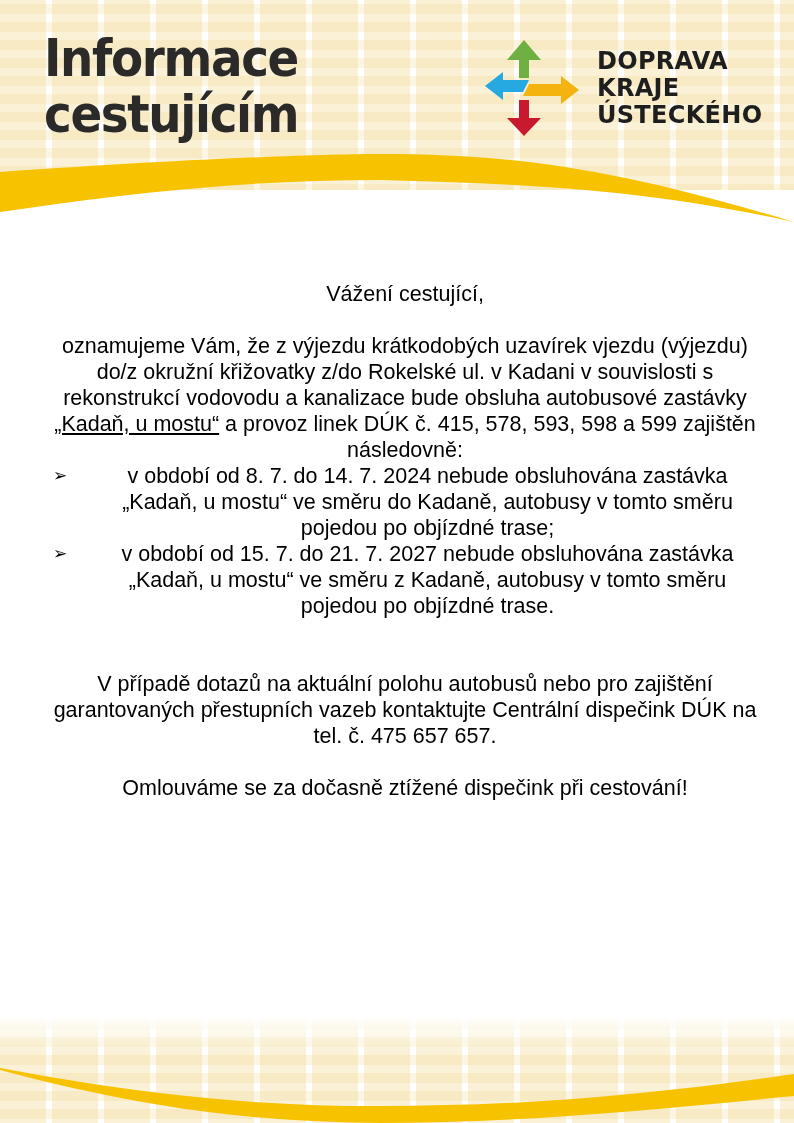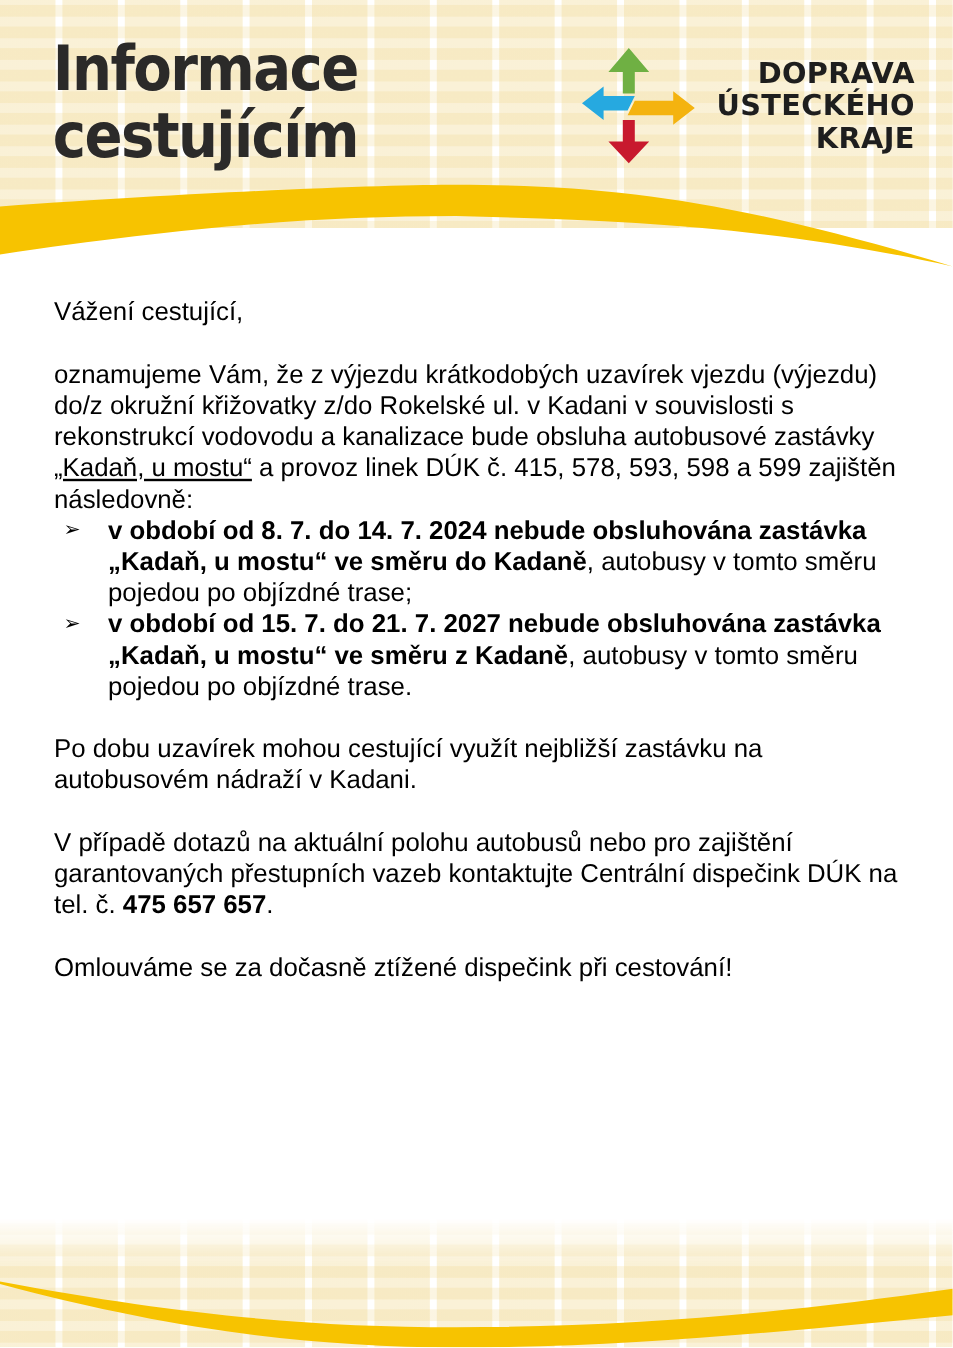--- a/index.html
+++ b/index.html
@@ -32,30 +32,30 @@
     font-size: 52px; line-height: 56px; letter-spacing: -1.5px;
     transform: scaleX(0.9); transform-origin: left top;
   }
   .logo { position: absolute; left: 483px; top: 38px; width: 100px; height: 100px; }
   .logo-text {
     position: absolute; left: 597px; top: 48px;
     font-family: "DejaVu Sans", sans-serif; font-weight: bold;
     font-size: 24px; line-height: 27px; color: #1e1e1e;
     letter-spacing: 0.3px;
   }
-  .logo-text div { white-space: nowrap; text-align: right; }
+  .logo-text div { white-space: nowrap; }
 
   .content {
-    position: absolute; left: 45px; top: 247px; width: 720px;
-    font-size: 21.5px; line-height: 26px;
+    position: absolute; left: 45px; top: 281px; width: 720px;
+    font-size: 21.5px; line-height: 26px; text-align: center;
   }
   .content p { margin: 0; }
   .gap { height: 26px; }
   .underline { text-decoration: underline; margin-top: 31px; }
-  .bold { font-weight: bold; }
+  .bold { font-weight: normal; }
   ul.periods { list-style: none; margin: 0; padding: 0; }
   ul.periods li { position: relative; padding-left: 45px; }
   ul.periods li .bullet {
     position: absolute; left: 8px; top: 0; font-size: 17px;
   }
 </style>
 </head>
 <body>
 
 <div id="top-pattern" class="bus-pattern"></div>
@@ -71,40 +71,39 @@
 
 <svg class="logo" viewBox="0 0 100 100">
   <polygon points="36,22 24,22 41,2 58,22 46,22 46,40 36,40" fill="#6fb043"></polygon>
   <polygon points="20,34 2,48 20,62 20,54 40,54 46,42 20,42" fill="#26a9e0"></polygon>
   <polygon points="78,38 96,52 78,66 78,58 40,58 46,46 78,46" fill="#f4b30f"></polygon>
   <polygon points="36,62 46,62 46,80 58,80 41,98 24,80 36,80" fill="#c8192e"></polygon>
 </svg>
 
 <div class="logo-text">
   <div>DOPRAVA</div>
+  <div>KRAJE</div>
   <div>ÚSTECKÉHO</div>
-  <div>KRAJE</div>
 </div>
 
 <div class="content">
   <p>Vážení cestující,</p>
   <div class="gap"></div>
   <p><span>oznamujeme Vám, že z výjezdu krátkodobých uzavírek vjezdu (výjezdu) do/z okružní křižovatky z/do Rokelské ul. v Kadani v souvislosti s rekonstrukcí vodovodu a kanalizace bude obsluha autobusové zastávky </span><span class="underline">„Kadaň, u mostu“</span><span> a provoz linek DÚK č. 415, 578, 593, 598 a 599 zajištěn následovně:</span></p>
   <ul class="periods">
     <li>
       <span class="bullet">➢</span>
       <span class="bold">v období od 8. 7. do 14. 7. 2024 nebude obsluhována zastávka „Kadaň, u mostu“ ve směru do Kadaně</span><span>, autobusy v tomto směru pojedou po objízdné trase;</span>
     </li>
     <li>
       <span class="bullet">➢</span>
       <span class="bold">v období od 15. 7. do 21. 7. 2027 nebude obsluhována zastávka „Kadaň, u mostu“ ve směru z Kadaně</span><span>, autobusy v tomto směru pojedou po objízdné trase.</span>
     </li>
   </ul>
   <div class="gap"></div>
-  <p>Po dobu uzavírek mohou cestující využít nejbližší zastávku na autobusovém nádraží v Kadani.</p>
   <div class="gap"></div>
   <p><span>V případě dotazů na aktuální polohu autobusů nebo pro zajištění garantovaných přestupních vazeb kontaktujte Centrální dispečink DÚK na tel. č. </span><span class="bold">475 657 657</span><span>.</span></p>
   <div class="gap"></div>
   <p>Omlouváme se za dočasně ztížené dispečink při cestování!</p>
 </div>
 
 <div id="bottom-pattern" class="bus-pattern"></div>
 
 <svg id="bottom-swoosh" class="swoosh" viewBox="0 0 794 93" preserveAspectRatio="none">
   <path d="M0,40 C150,80 260,92 380,93 C520,93 650,80 794,66 L794,44 C640,66 520,76 380,76 C260,76 150,66 0,38 Z" fill="#f7c300"></path>

